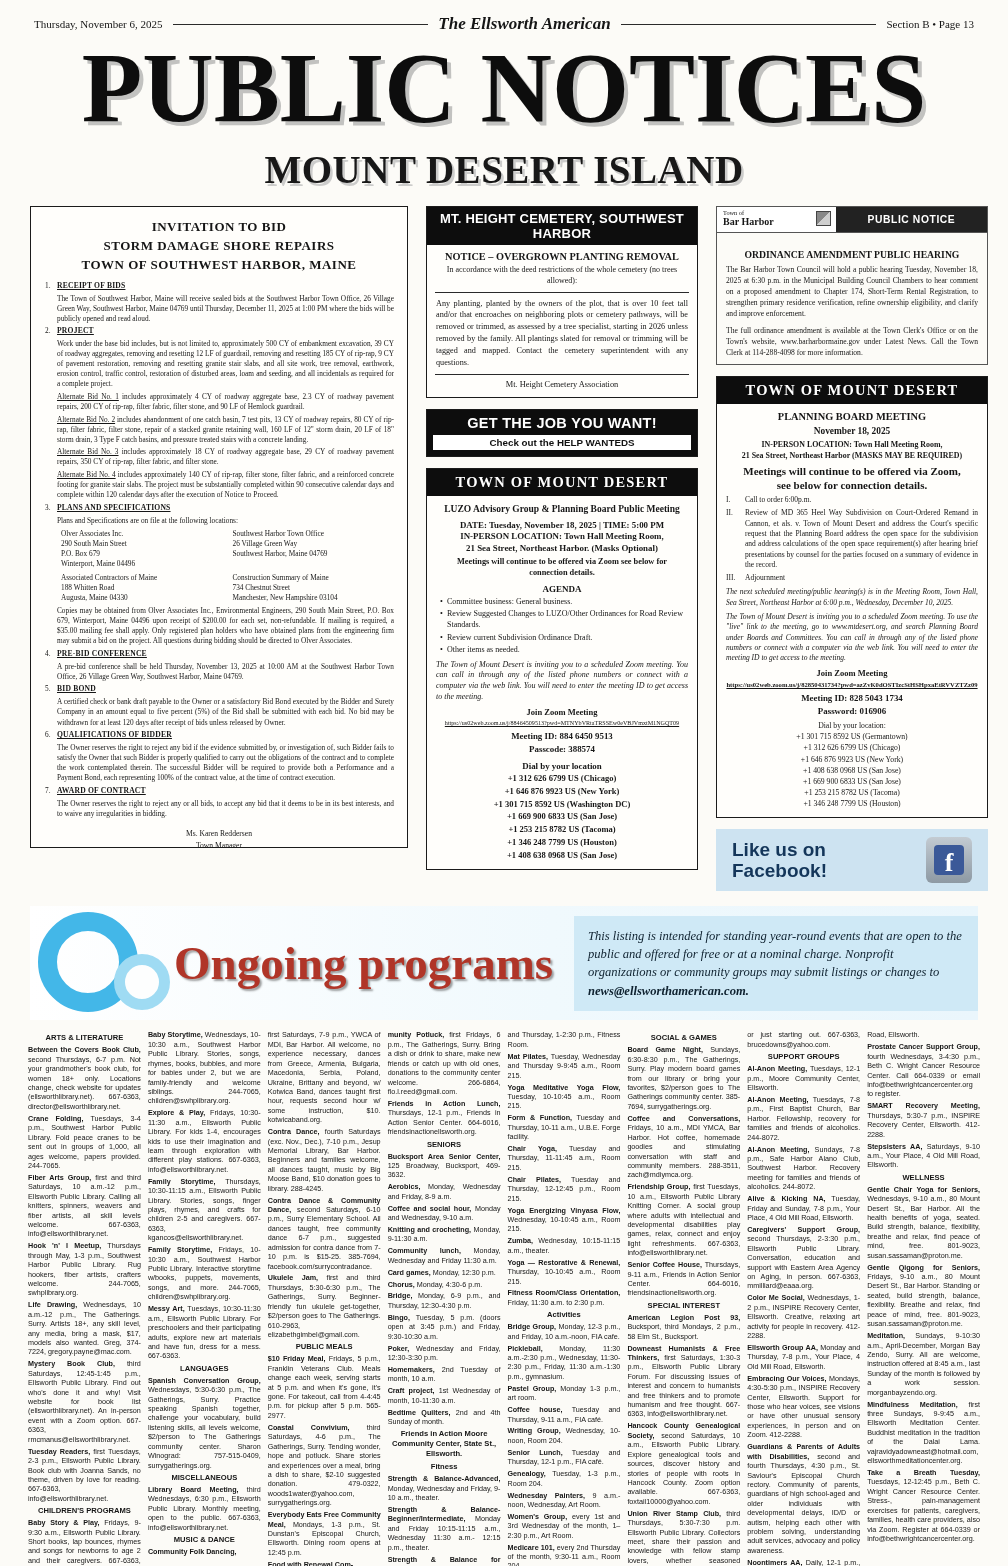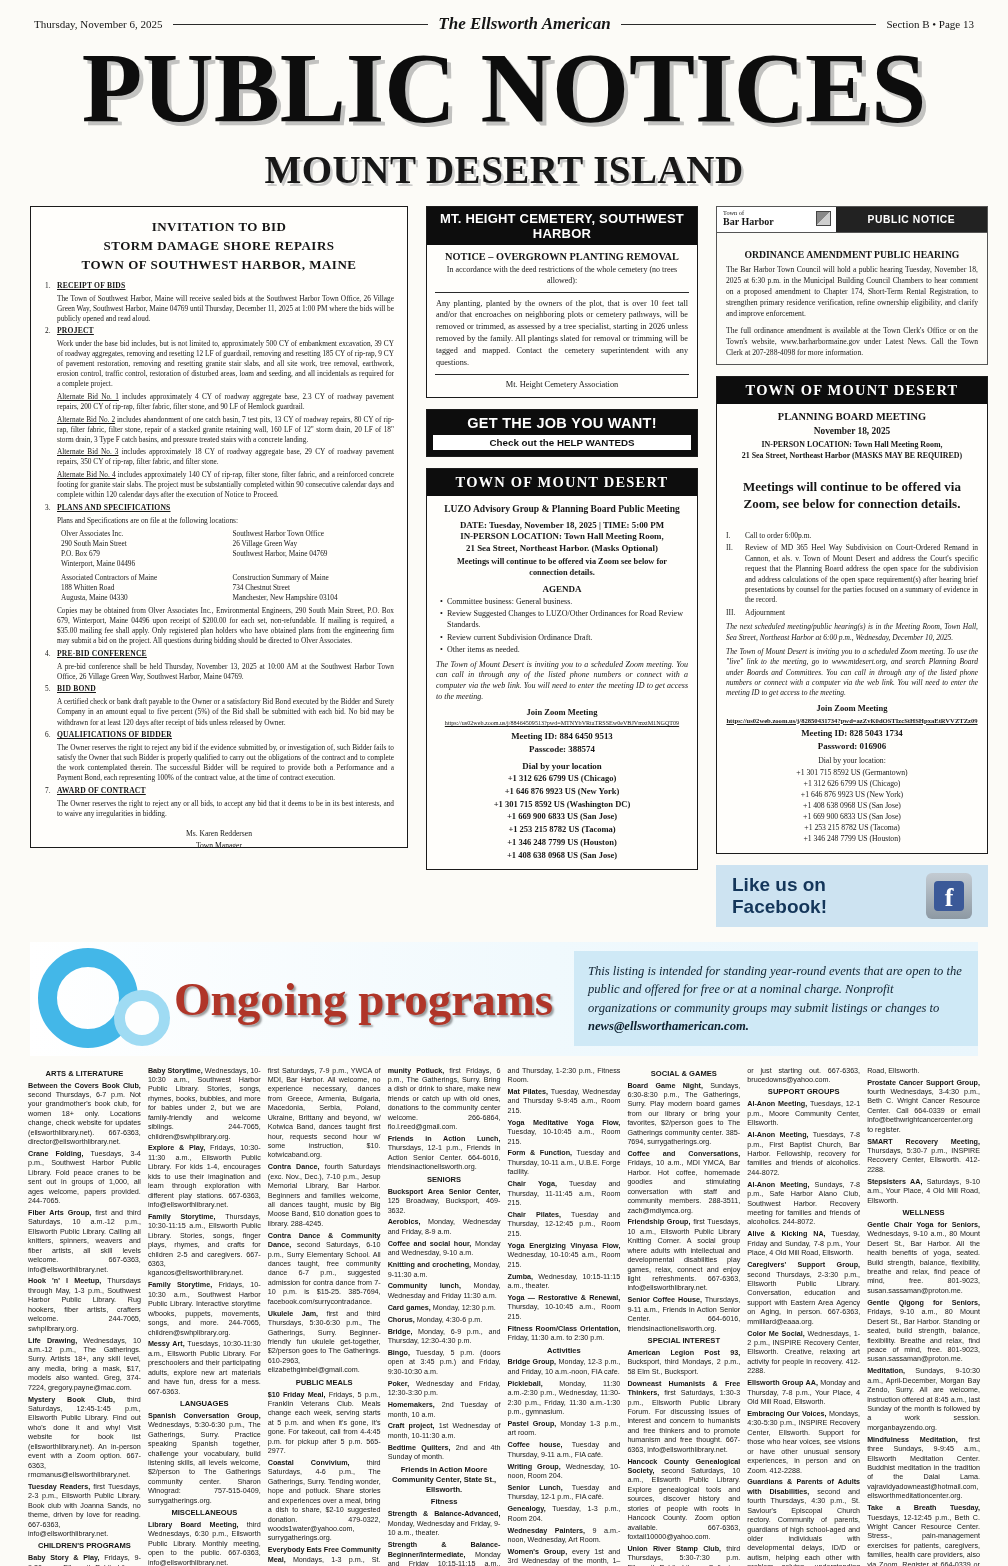--- a/index.html
+++ b/index.html
@@ -75,21 +75,21 @@
   .bh-seal{position:absolute;right:5px;top:4px;width:15px;height:15px;background:linear-gradient(135deg,#888 50%,#cfcfcf 50%);border:1px solid #444;}
   .bh-right{flex:1;background:#222;color:#fff;display:flex;align-items:center;justify-content:center;
     font-family:"Liberation Sans",sans-serif;font-weight:bold;font-size:10.3px;letter-spacing:.6px;}
   .bh-title{font-weight:bold;font-size:9.7px;text-align:center;margin:16px 8px 4px;}
   .bh-para{font-size:7.6px;line-height:1.45;text-align:justify;margin:0 9px 6px;}
 
   .pb-body{padding:6px 9px 8px;font-size:7.5px;line-height:1.38;}
   .pb-title{font-weight:bold;font-size:10.4px;text-align:center;}
   .pb-date{font-weight:bold;font-size:9.4px;text-align:center;margin:1px 0 2px;}
   .pb-loc{font-weight:bold;font-size:7.9px;text-align:center;line-height:1.3;}
-  .pb-note{font-weight:bold;font-size:13px;text-align:center;margin:18px 10px;line-height:1.3;}
+  .pb-note{font-weight:bold;font-size:11px;text-align:center;margin:3px 10px;line-height:1.3;}
   .pb-item{display:flex;gap:5px;margin:2.5px 0;}
   .pb-num{flex:0 0 14px;}
   .pb-text{flex:1;text-align:justify;}
   .pb-url{font-weight:bold;font-size:6.6px;text-decoration:underline;text-align:center;word-break:break-all;margin:2px 0;line-height:1.3;}
   .pb-dial-head{text-align:center;font-size:7.7px;margin-top:3px;}
   .pb-dial-line{text-align:center;font-size:7.7px;line-height:1.45;}
 
   .fb{background:#cde3f1;display:flex;align-items:center;justify-content:space-between;padding:8px 16px;height:62px;}
   .fb-text{color:#14365a;font-family:"Liberation Sans",sans-serif;font-weight:bold;font-size:19px;line-height:1.15;}
   .fb-icon-outer{width:46px;height:46px;background:linear-gradient(#c3cbd2,#8d99a3);border-radius:6px;display:flex;align-items:center;justify-content:center;}
@@ -252,21 +252,21 @@
         <div class="bh-head">
           <div class="bh-left">
             <div class="bh-townof">Town of</div>
             <div class="bh-town">Bar Harbor</div>
             <div class="bh-seal"></div>
           </div>
           <div class="bh-right">PUBLIC NOTICE</div>
         </div>
         <div class="bh-title">ORDINANCE AMENDMENT PUBLIC HEARING</div>
         <p class="bh-para">The Bar Harbor Town Council will hold a public hearing Tuesday, November 18, 2025 at 6:30 p.m. in the Municipal Building Council Chambers to hear comment on a proposed amendment to Chapter 174, Short-Term Rental Registration, to strengthen primary residence verification, refine ownership eligibility, and clarify and improve enforcement.</p>
-        <p class="bh-para">The full ordinance amendment is available at the Town Clerk's Office or on the Town's website, www.barharbormaine.gov under Latest News. Call the Town Clerk at 207-288-4098 for more information.</p>
+        <p class="bh-para">The full ordinance amendment is available at the Town Clerk's Office or on the Town's website, www.barharbormaine.gov under Latest News. Call the Town Clerk at 114-288-4098 for more information.</p>
       </section>
 
       <section class="box">
         <div class="bar-black town-bar">TOWN OF MOUNT DESERT</div>
         <div class="pb-body">
           <div class="pb-title">PLANNING BOARD MEETING</div>
           <div class="pb-date">November 18, 2025</div>
           <div class="pb-loc">IN-PERSON LOCATION: Town Hall Meeting Room,</div>
           <div class="pb-loc">21 Sea Street, Northeast Harbor (MASKS MAY BE REQUIRED)</div>
           <div class="pb-note">Meetings will continue to be offered via Zoom, see below for connection details.</div>

